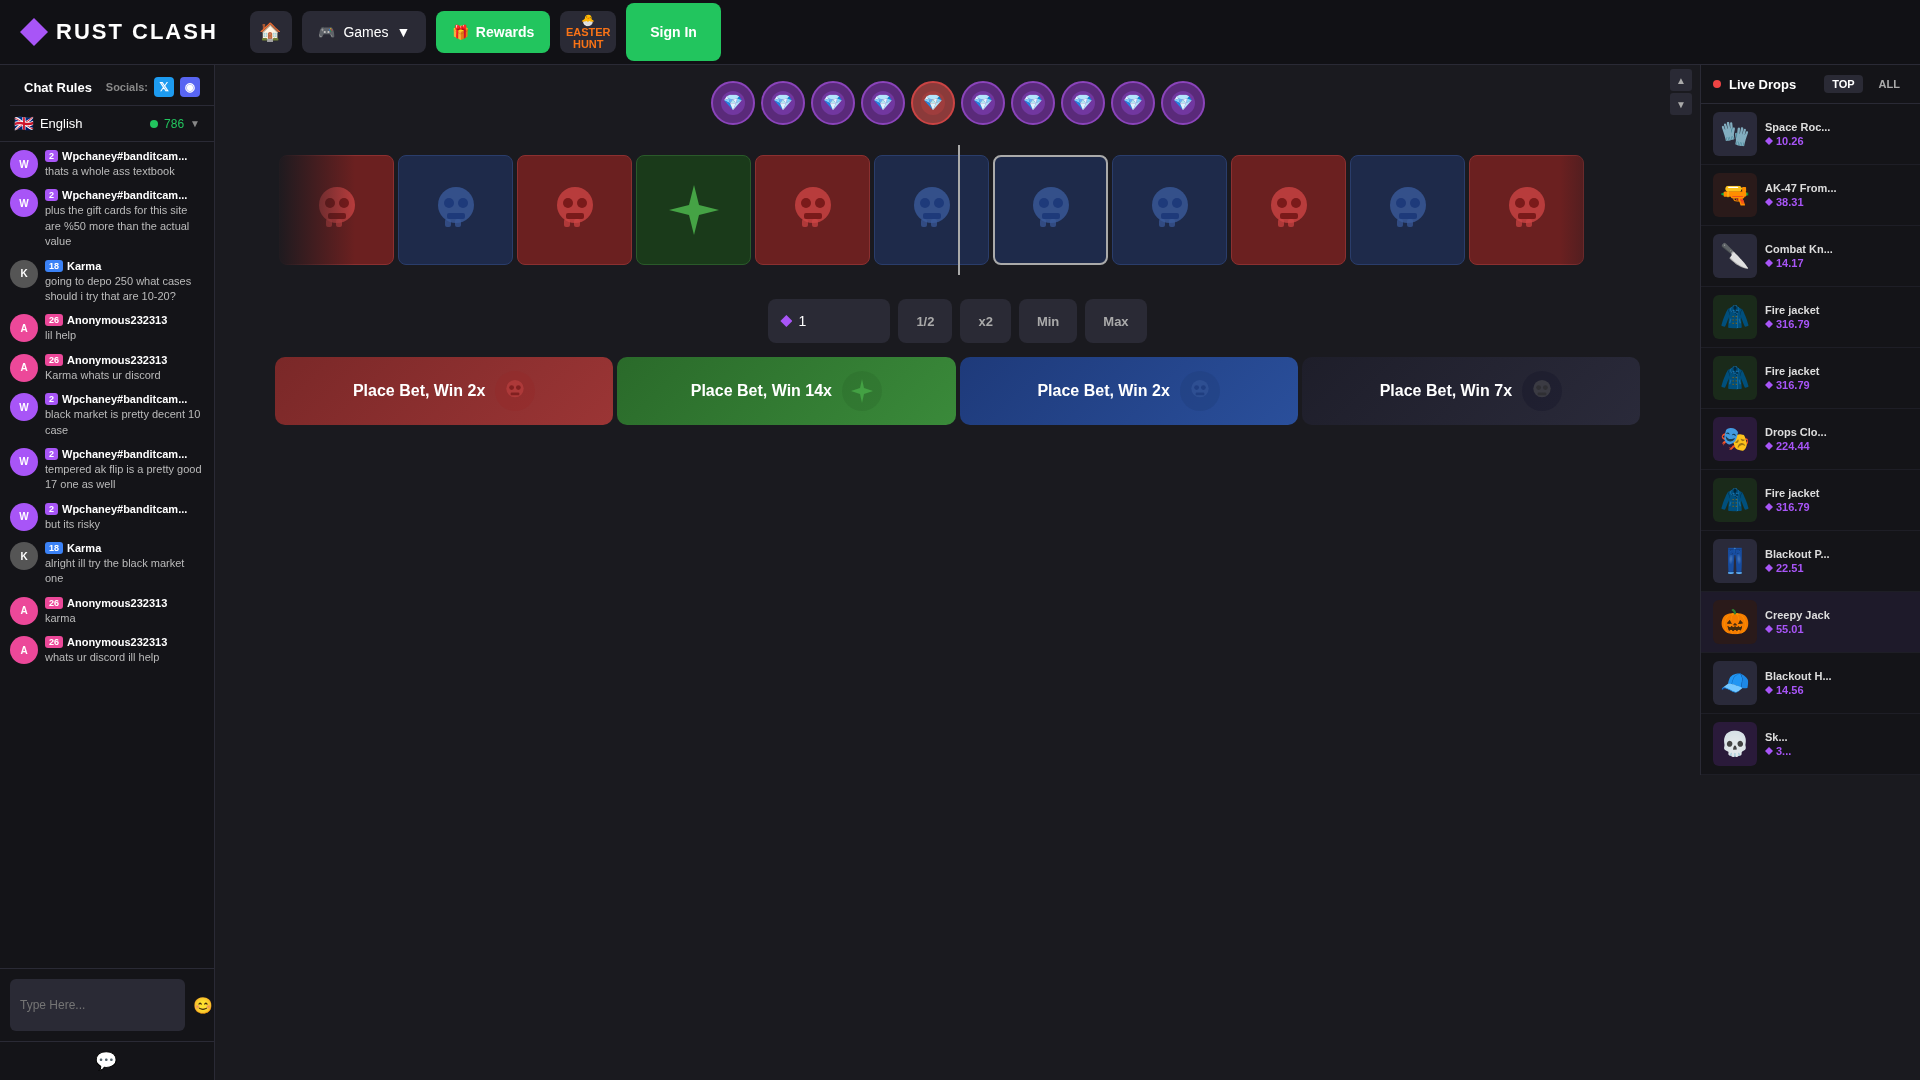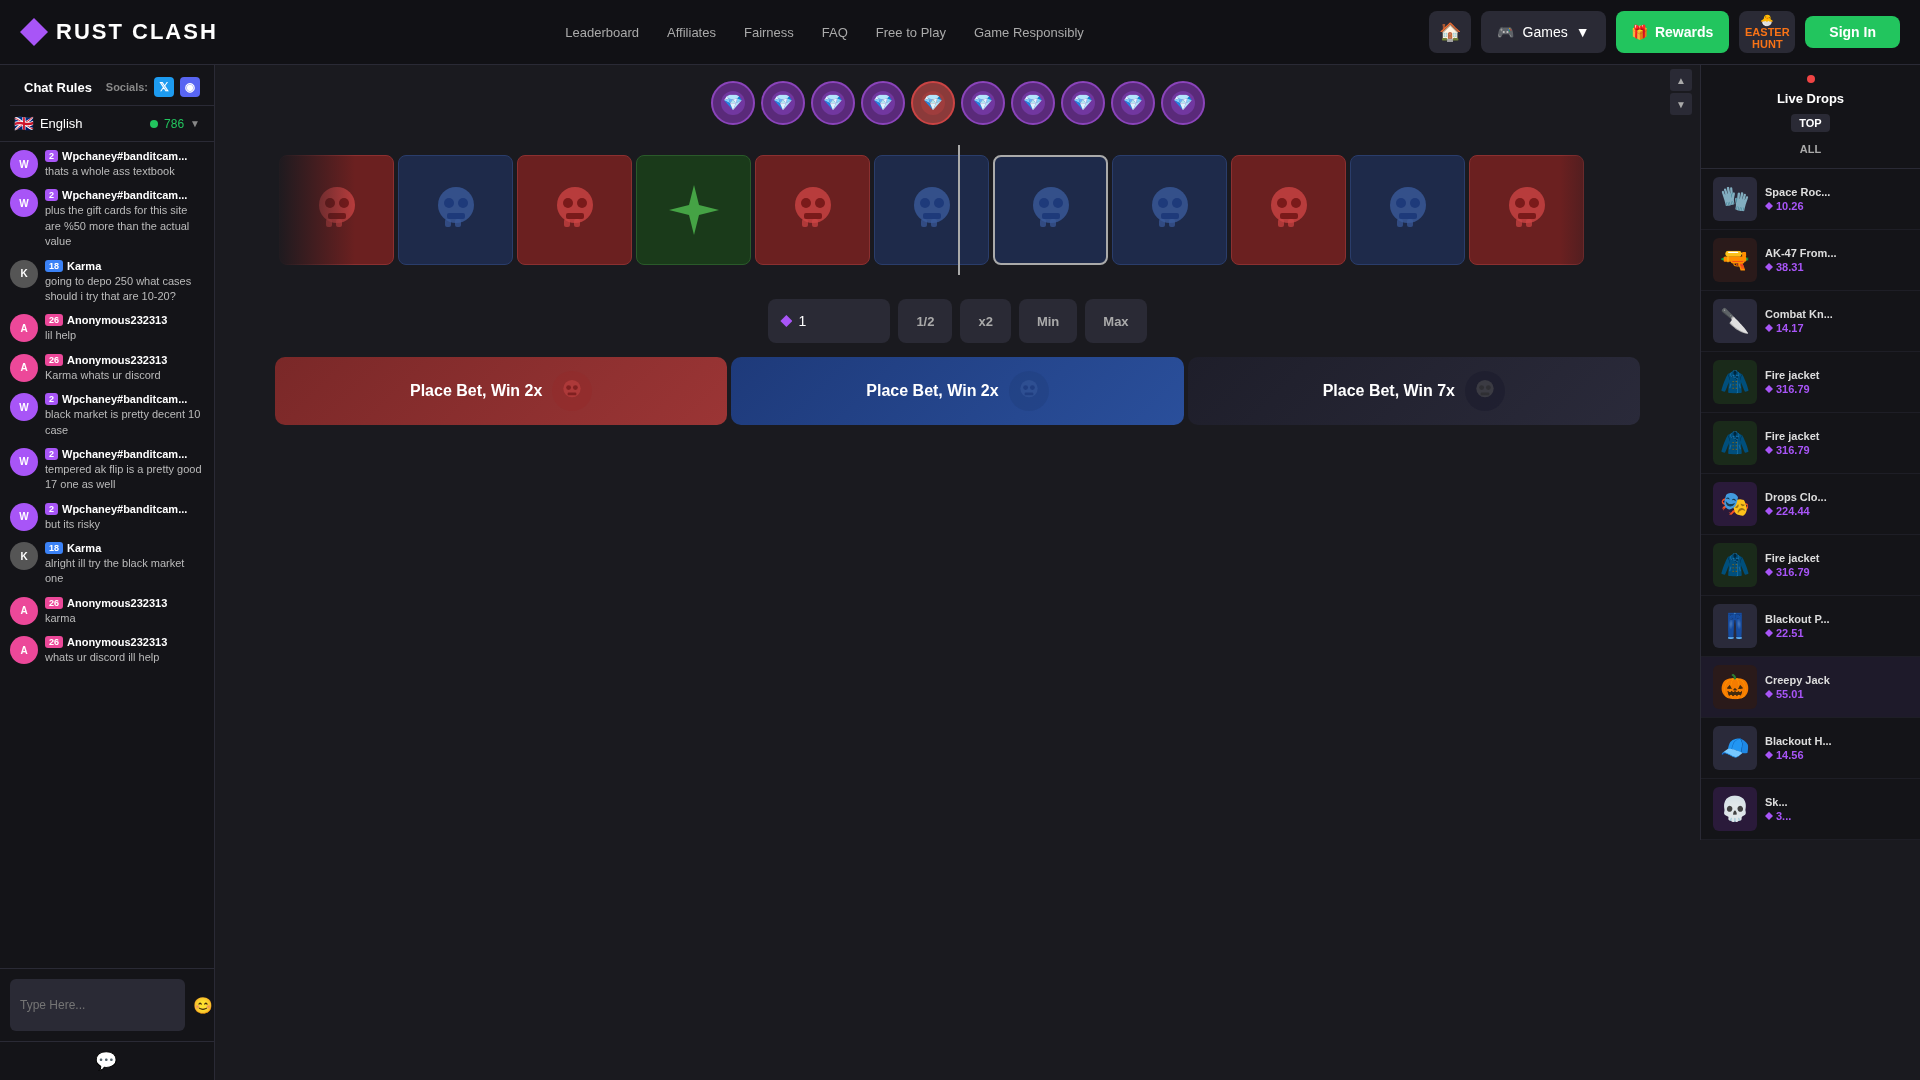--- a/index.html
+++ b/index.html
@@ -111,21 +111,21 @@
       font-size: 11px;
       font-weight: 700;
       color: #f97316;
       text-align: center;
       line-height: 1.1;
     }
     .btn-signin {
       background: #22c55e;
       border: none;
       border-radius: 8px;
-      height: 32px;
+      height: 58px;
       padding: 0 24px;
       cursor: pointer;
       color: #fff;
       font-size: 14px;
       font-weight: 700;
       margin-left: auto;
     }
 
     
     .main-layout {
@@ -457,21 +457,20 @@
       display: flex;
       flex-direction: column;
       flex-shrink: 0;
     }
     .live-drops-header {
       padding: 10px 12px;
       display: flex;
       align-items: center;
       gap: 8px;
       border-bottom: 1px solid #2a2a35;
-      flex-direction: column;
     }
     .live-dot {
       width: 8px;
       height: 8px;
       background: #ef4444;
       border-radius: 50%;
     }
     .live-title {
       font-size: 13px;
       font-weight: 700;
@@ -562,28 +561,20 @@
     .drop-item.highlighted { background: #1e1a2a; }
   </style>
 </head>
 <body>
 
 <div class="top-nav">
   <div class="logo">
     <div class="logo-diamond"></div>
     <span>RUST CLASH</span>
   </div>
-  <nav class="nav-links">
-    <a>Leaderboard</a>
-    <a>Affiliates</a>
-    <a>Fairness</a>
-    <a>FAQ</a>
-    <a>Free to Play</a>
-    <a>Game Responsibly</a>
-  </nav>
   <div class="nav-buttons">
     <button class="btn-home">🏠</button>
     <button class="btn-games">
       <span>🎮</span>
       <span>Games</span>
       <span>▼</span>
     </button>
     <button class="btn-rewards">
       <span>🎁</span>
       <span>Rewards</span>
@@ -928,20 +919,28 @@
         <span style="font-size:16px;font-weight:700;">Place Bet, Win 2x</span>
         <div class="card-icon red-icon">
           <svg width="28" height="28" viewBox="0 0 58 58">
             <ellipse cx="29" cy="24" rx="18" ry="18" fill="#c44" opacity="0.7"></ellipse>
             <circle cx="22" cy="22" r="5" fill="#7a1a1a"></circle>
             <circle cx="36" cy="22" r="5" fill="#7a1a1a"></circle>
             <rect x="20" y="32" width="18" height="6" rx="2" fill="#7a1a1a"></rect>
           </svg>
         </div>
       </div>
+        <div class="place-bet-card green-card">
+        <span style="font-size:16px;font-weight:700;">Place Bet, Win 14x</span>
+        <div class="card-icon green-icon">
+          <svg width="28" height="28" viewBox="0 0 28 28">
+              <polygon points="14,2 16,11 25,14 16,17 14,26 12,17 3,14 12,11" fill="#4aaf4a"></polygon>
+            </svg>
+        </div>
+      </div>
         <div class="place-bet-card blue-card">
         <span style="font-size:16px;font-weight:700;">Place Bet, Win 2x</span>
         <div class="card-icon blue-icon">
           <svg width="28" height="28" viewBox="0 0 58 58">
             <ellipse cx="29" cy="24" rx="18" ry="18" fill="#3a5a9a" opacity="0.7"></ellipse>
             <circle cx="22" cy="22" r="5" fill="#1e3a7a"></circle>
             <circle cx="36" cy="22" r="5" fill="#1e3a7a"></circle>
             <rect x="20" y="32" width="18" height="6" rx="2" fill="#1e3a7a"></rect>
           </svg>
         </div>

